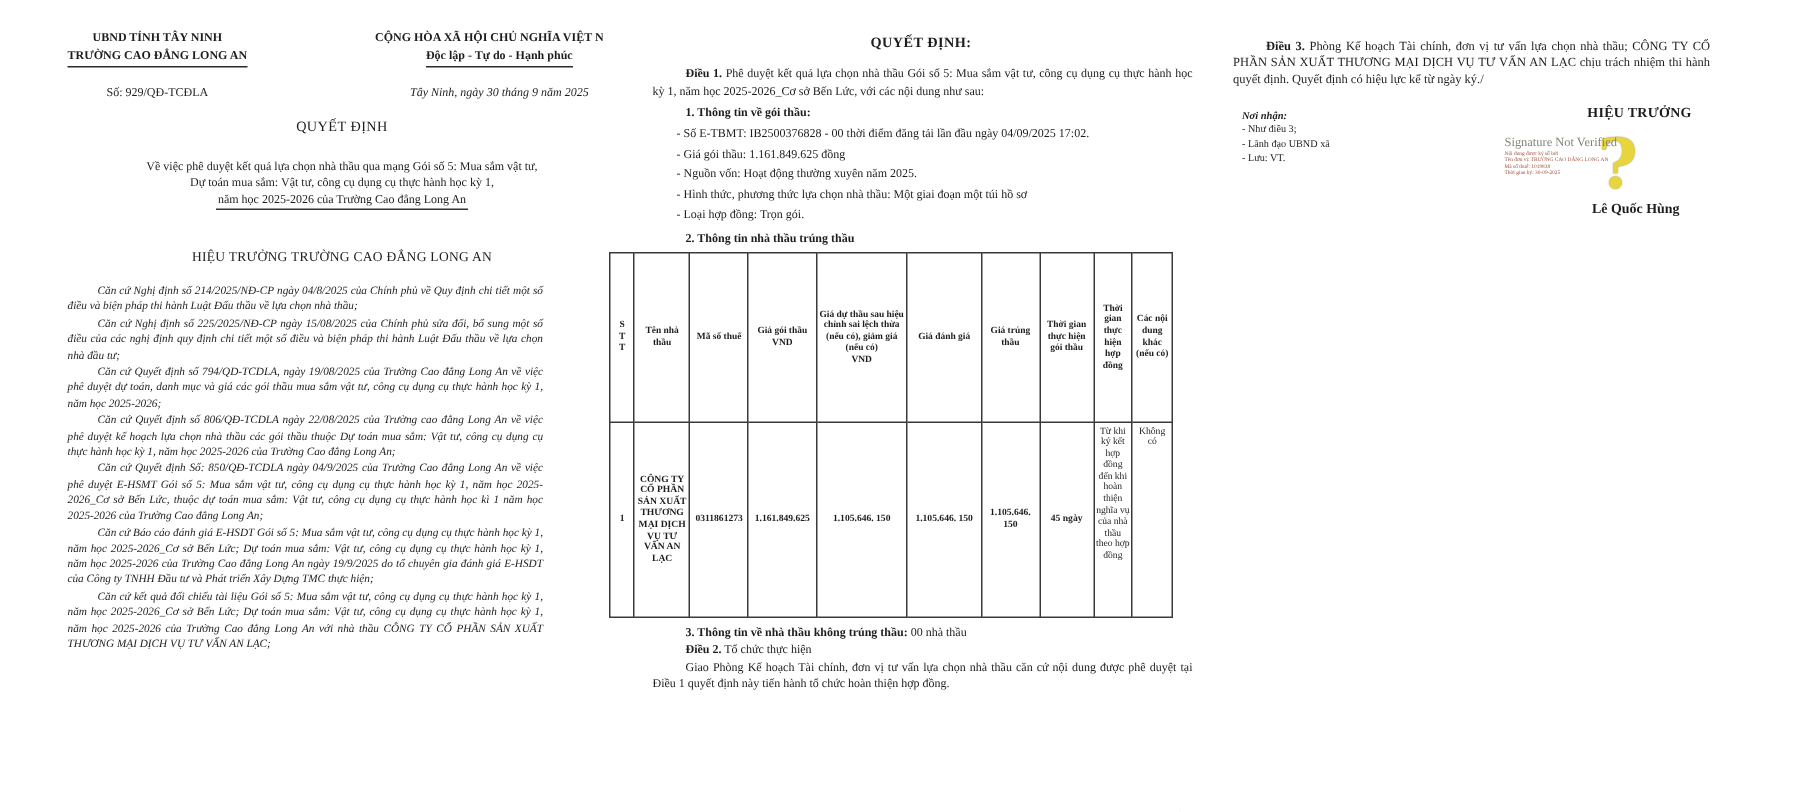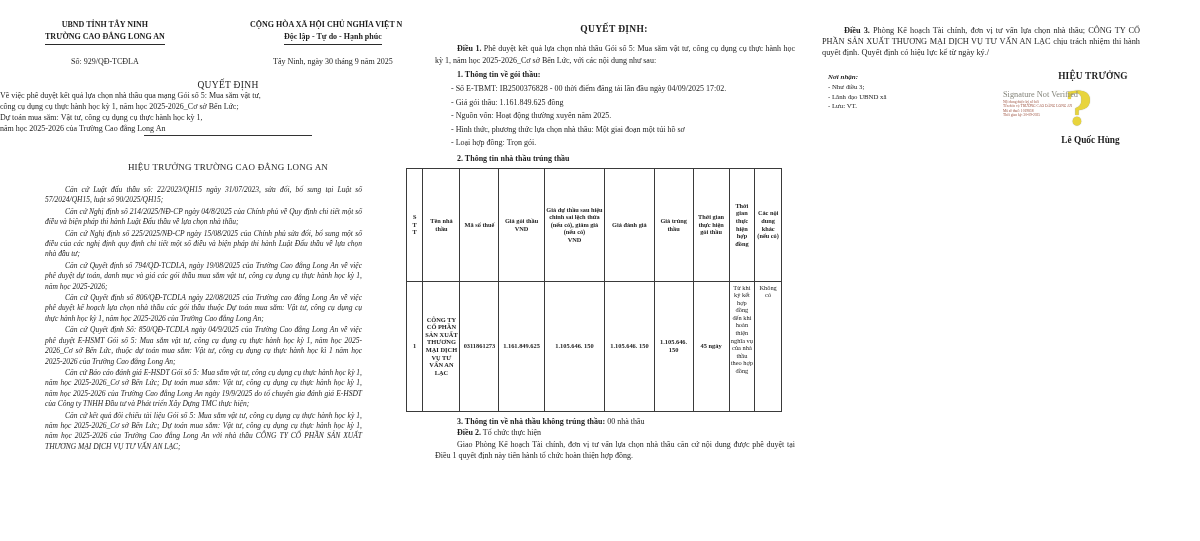--- a/index.html
+++ b/index.html
@@ -2,38 +2,38 @@
 <html><head>
 <meta charset="utf-8">
 <style>
   html,body{margin:0;padding:0;}
   body{
     width:1200px;height:541px;background:#ffffff;overflow:hidden;position:relative;
     font-family:"Liberation Serif","DejaVu Serif",serif;color:#1d1d1d;
     -webkit-font-smoothing:antialiased;
   }
   .b{font-weight:bold;}
-  .i{}
+  .i{font-style:italic;}
   .page{position:absolute;top:0;background:#fff;}
   
   .gap1{position:absolute;left:388px;top:0;width:14px;height:530px;background:#e9e9e9;}
   .div2-line{position:absolute;left:786px;top:0;width:1px;height:541px;background:#d5d5d5;}
   .div2-band{position:absolute;left:787px;top:0;width:16px;height:522px;background:#f1f1f1;}
   .artifact{position:absolute;left:9px;top:0;width:2px;height:13px;background:#4a4a4a;opacity:.75;}
 
   
   .p1{left:0;width:456px;height:541px;}
   .p1-head{display:flex;padding-top:19px;font-size:8px;line-height:12px;}
   .head-left{width:46%;text-align:center;}
   .head-right{width:54%;text-align:center;}
   .u{border-bottom:1px solid #2a2a2a;padding-bottom:1px;display:inline-block;}
   .docnum{margin-top:11px;font-size:8px;}
   .dateline{margin-top:11px;font-size:8px;}
   .p1-title{text-align:center;font-size:9.5px;margin-top:12px;letter-spacing:.3px;}
-  .p1-sub{font-size:8px;line-height:11px;margin-top:0;}
+  .p1-sub{text-align:center;font-size:8px;line-height:11px;margin-top:15px;}
   .sub-rule{width:168px;margin:1px auto 0;border-bottom:1px solid #333;height:0;}
   .p1-auth{text-align:center;font-size:9px;margin-top:26px;letter-spacing:.2px;}
   .p1-body{margin:13px 26px 0 45px;width:317px;}
   .cc{margin:0 0 1px;font-style:italic;font-size:7.5px;line-height:10.4px;
       text-align:justify;text-indent:20px;}
 
   
   .p2{left:402px;width:424px;height:541px;padding-top:0;}
   .p2-heading{text-align:center;font-weight:bold;font-size:9.5px;margin-top:24px;letter-spacing:.3px;}
   .p2-para{margin:9px 31px 0 33px;font-size:8px;line-height:11.5px;text-align:justify;text-indent:22px;}
@@ -81,30 +81,28 @@
     <div class="head-right">
       <div class="b">CỘNG HÒA XÃ HỘI CHỦ NGHĨA VIỆT NAM</div>
       <div class="b"><span class="u">Độc lập - Tự do - Hạnh phúc</span></div>
       <div class="dateline i">Tây Ninh, ngày 30 tháng 9 năm 2025</div>
     </div>
   </div>
 
   <div class="p1-title">QUYẾT ĐỊNH</div>
   <div class="p1-sub">
     <div>Về việc phê duyệt kết quả lựa chọn nhà thầu qua mạng Gói số 5: Mua sắm vật tư,</div>
-    <div>công cụ dụng cụ thực hành học kỳ 1, năm học 2025-2026_Cơ sở Bến Lức;</div>
     <div>Dự toán mua sắm: Vật tư, công cụ dụng cụ thực hành học kỳ 1,</div>
     <div>năm học 2025-2026 của Trường Cao đẳng Long An</div>
     <div class="sub-rule"></div>
   </div>
 
   <div class="p1-auth">HIỆU TRƯỞNG TRƯỜNG CAO ĐẲNG LONG AN</div>
 
   <div class="p1-body">
-    <p class="cc">Căn cứ Luật đấu thầu số: 22/2023/QH15 ngày 31/07/2023, sửa đổi, bổ sung tại Luật số 57/2024/QH15, luật số 90/2025/QH15;</p>
     <p class="cc">Căn cứ Nghị định số 214/2025/NĐ-CP ngày 04/8/2025 của Chính phủ về Quy định chi tiết một số điều và biện pháp thi hành Luật Đấu thầu về lựa chọn nhà thầu;</p>
     <p class="cc">Căn cứ Nghị định số 225/2025/NĐ-CP ngày 15/08/2025 của Chính phủ sửa đổi, bổ sung một số điều của các nghị định quy định chi tiết một số điều và biện pháp thi hành Luật Đấu thầu về lựa chọn nhà đầu tư;</p>
     <p class="cc">Căn cứ Quyết định số 794/QD-TCDLA, ngày 19/08/2025 của Trường Cao đẳng Long An về việc phê duyệt dự toán, danh mục và giá các gói thầu mua sắm vật tư, công cụ dụng cụ thực hành học kỳ 1, năm học 2025-2026;</p>
     <p class="cc">Căn cứ Quyết định số 806/QĐ-TCDLA ngày 22/08/2025 của Trường cao đẳng Long An về việc phê duyệt kế hoạch lựa chọn nhà thầu các gói thầu thuộc Dự toán mua sắm: Vật tư, công cụ dụng cụ thực  hành học kỳ 1, năm học 2025-2026 của Trường Cao đẳng Long An;</p>
     <p class="cc">Căn cứ Quyết định Số: 850/QĐ-TCDLA ngày  04/9/2025 của Trường Cao đẳng Long An về việc phê duyệt E-HSMT Gói số 5: Mua sắm vật tư, công cụ dụng cụ thực hành học kỳ 1, năm học 2025-2026_Cơ sở Bến Lức, thuộc dự toán mua sắm: Vật tư, công cụ dụng cụ thực hành học kì 1 năm học 2025-2026 của Trường Cao đẳng Long An;</p>
     <p class="cc">Căn cứ Báo cáo đánh giá E-HSDT Gói số 5: Mua sắm vật tư, công cụ dụng cụ thực hành học kỳ 1, năm học 2025-2026_Cơ sở Bến Lức; Dự toán mua sắm: Vật tư, công cụ dụng cụ thực hành học kỳ 1, năm học 2025-2026 của Trường Cao đẳng Long An ngày 19/9/2025 do tổ chuyên gia đánh giá E-HSDT của Công ty TNHH Đầu tư và Phát triển Xây Dựng TMC thực hiện;</p>
     <p class="cc">Căn cứ kết quả đối chiếu tài liệu Gói số 5: Mua sắm vật tư, công cụ dụng cụ thực hành học kỳ 1, năm học 2025-2026_Cơ sở Bến Lức; Dự toán mua sắm: Vật tư, công cụ dụng cụ thực hành học kỳ 1, năm học 2025-2026 của Trường Cao đẳng Long An với nhà thầu CÔNG TY CỔ PHẦN SẢN XUẤT THƯƠNG MẠI DỊCH VỤ TƯ VẤN AN LẠC;</p>
   </div>
 </div>
 

